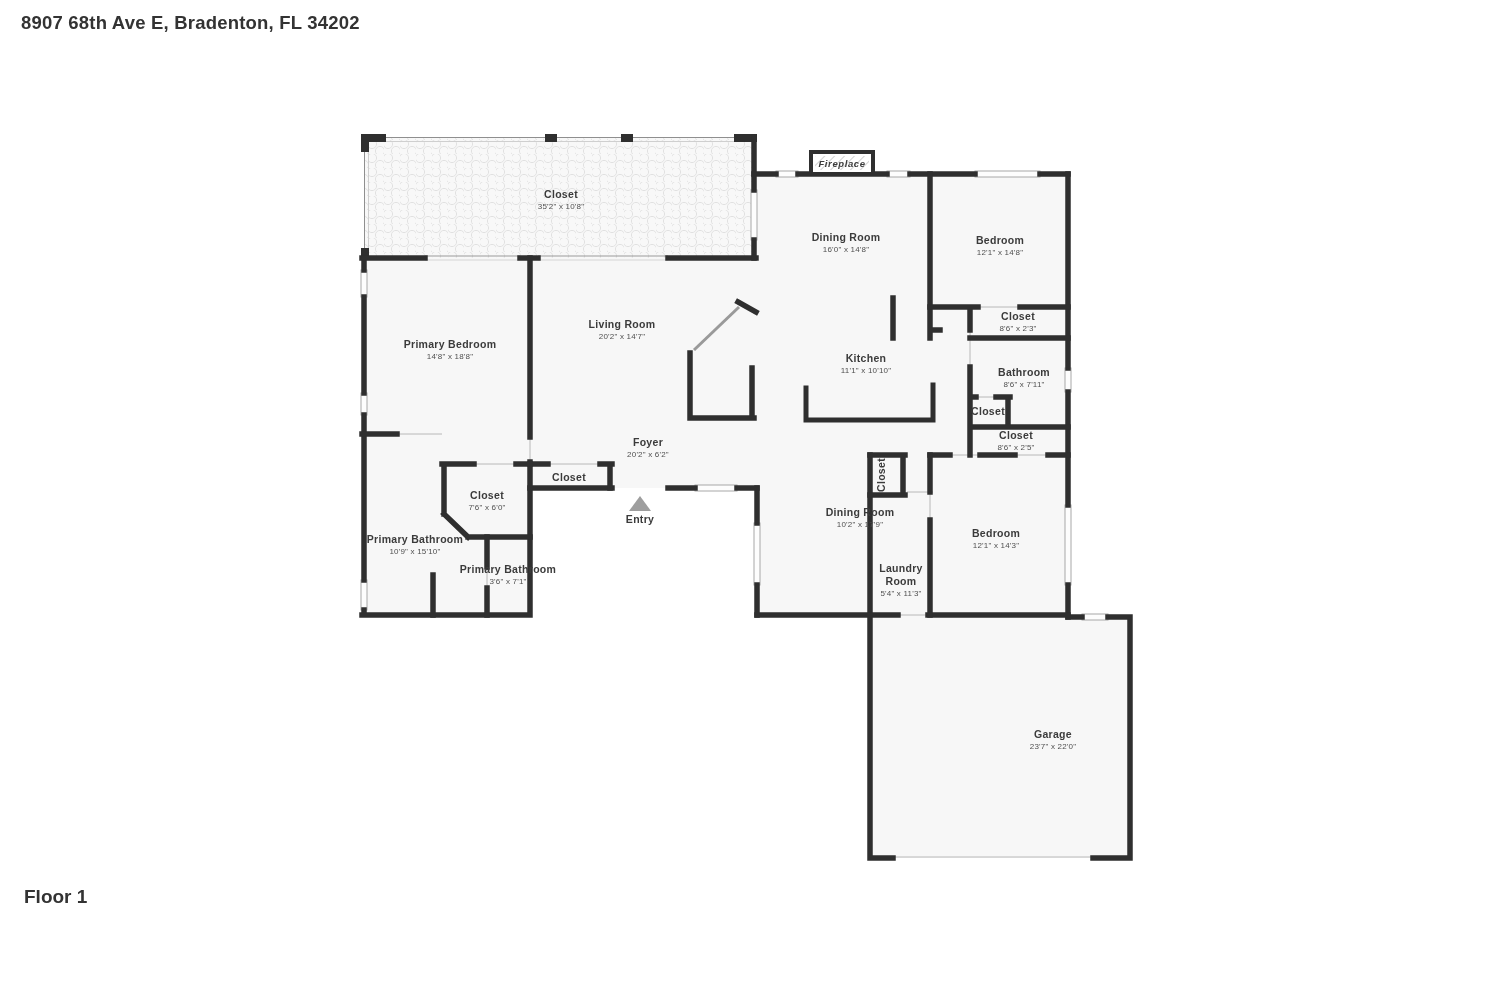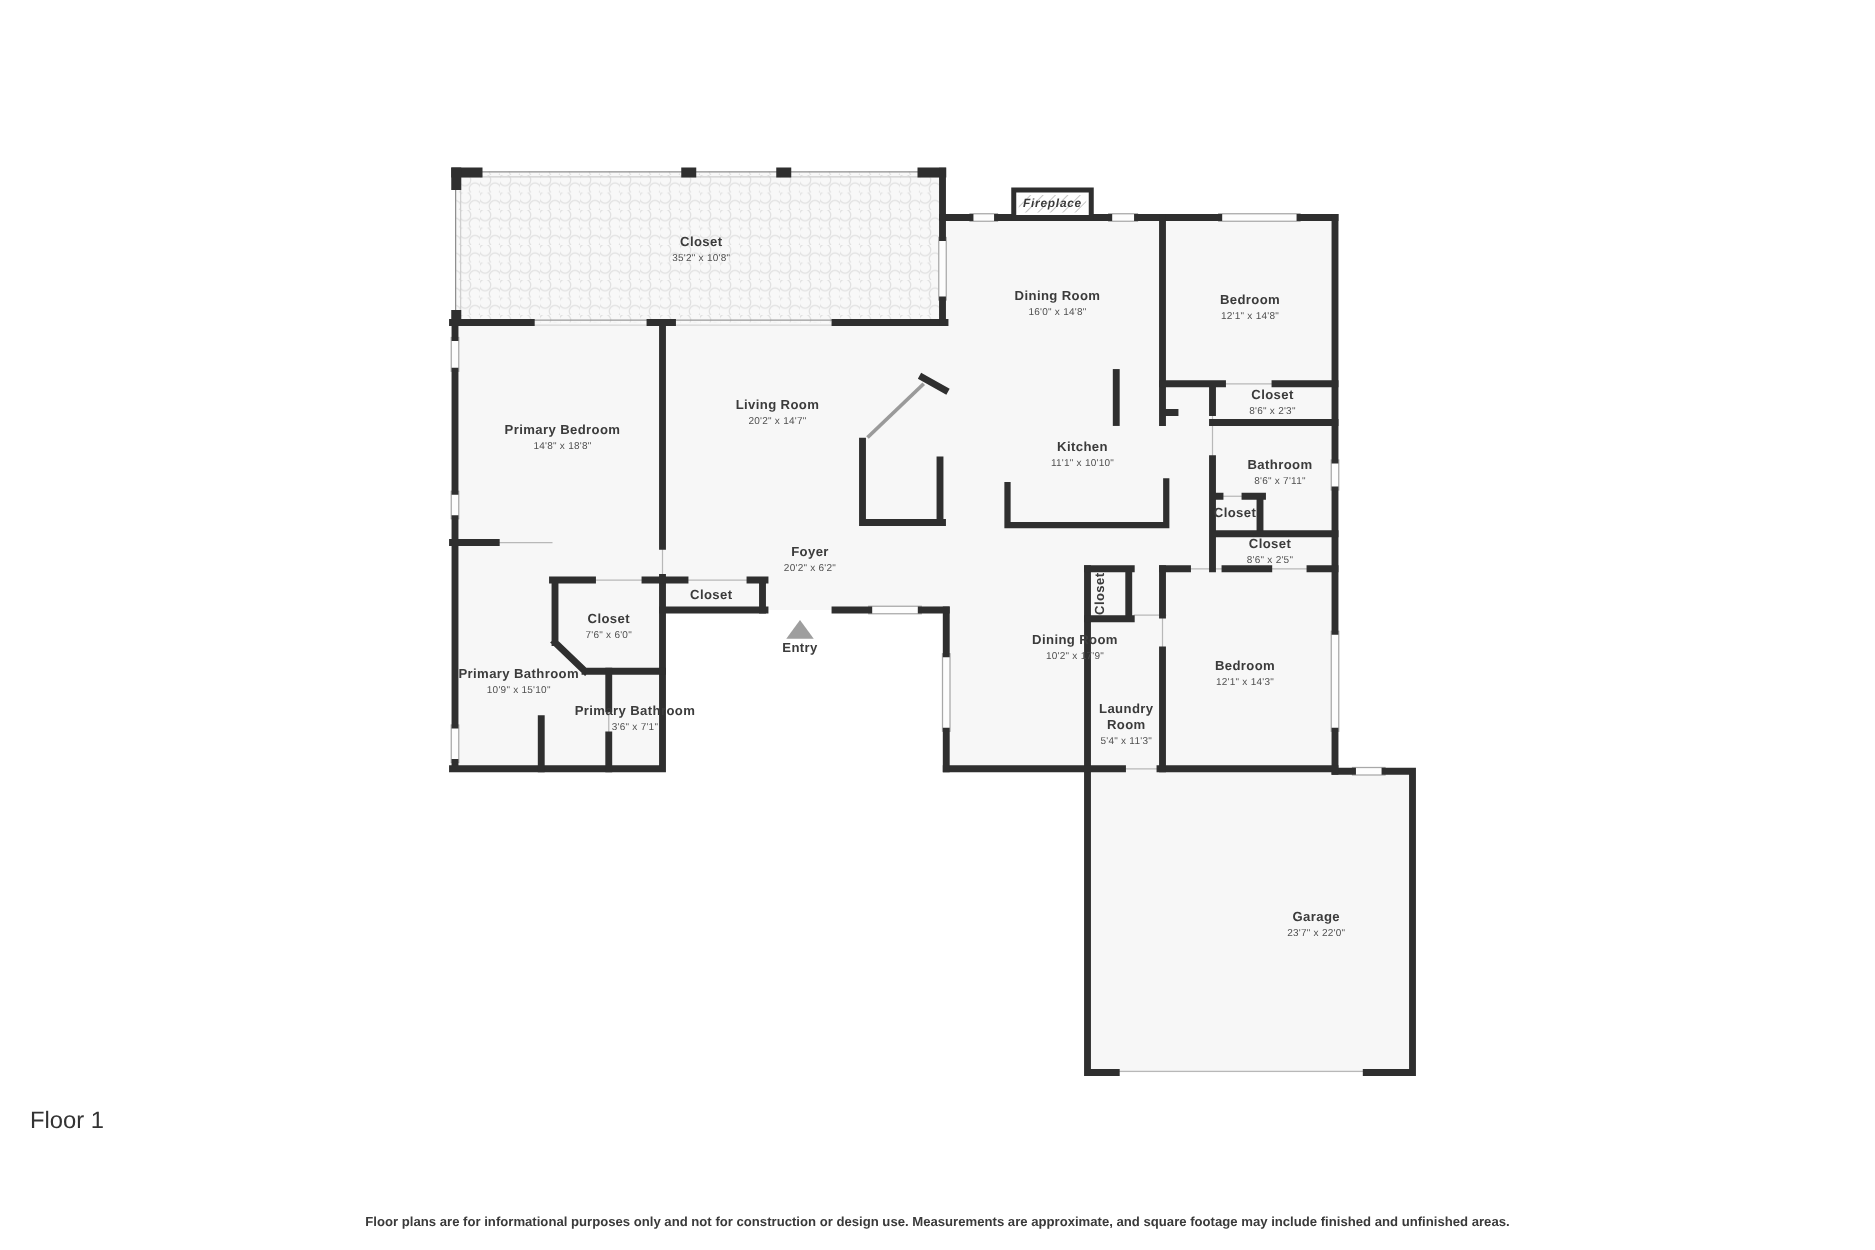--- a/index.html
+++ b/index.html
@@ -5,21 +5,21 @@
   html,body{margin:0;padding:0;background:#ffffff;}
   .page{
     position:relative;width:1500px;height:1000px;background:#ffffff;overflow:hidden;
     font-family:"Liberation Sans",sans-serif;
   }
   .page-title{
     position:absolute;left:21px;top:12px;font-size:18.5px;font-weight:bold;color:#333;
     letter-spacing:.2px;
   }
   .floor-label{
-    position:absolute;left:24px;top:886px;font-size:19px;font-weight:normal;color:#333;
+    position:absolute;left:24px;top:886px;font-size:19px;font-weight:bold;color:#333;
   }
   .disclaimer{
     position:absolute;left:0;top:972px;width:100%;text-align:center;
     font-size:10.5px;font-weight:bold;color:#3a3a3a;
   }
   .plan-svg{position:absolute;left:0;top:0;width:1500px;height:1000px;}
   .room-label{
     position:absolute;transform:translate(-50%,-50%);text-align:center;
     color:#3b3b3b;white-space:nowrap;pointer-events:none;
   }
@@ -27,20 +27,21 @@
   .room-label .room-dims{display:block;font-size:8px;font-weight:normal;color:#4f4f4f;letter-spacing:.2px;line-height:11px;}
   .room-label--rotated{transform:translate(-50%,-50%) rotate(-90deg);}
   .room-label--wrap{white-space:normal;width:62px;}
   .room-label--small .room-name{font-size:9.5px;letter-spacing:.6px;font-style:italic;}
 </style>
 </head>
 <body>
 
 <div class="page">
 
+  <div class="page-title">8907 68th Ave E, Bradenton, FL 34202</div>
 
   <svg class="plan-svg" viewBox="0 0 1500 1000" xmlns="http://www.w3.org/2000/svg">
     <defs>
       <pattern id="lanaiPattern" width="16" height="14" patternUnits="userSpaceOnUse">
         <circle cx="4" cy="4" r="4.6" fill="none" stroke="#e1e1e1" stroke-width="1"></circle>
         <circle cx="12" cy="11" r="4.6" fill="none" stroke="#e1e1e1" stroke-width="1"></circle>
       </pattern>
       <pattern id="hatchPattern" width="7" height="7" patternUnits="userSpaceOnUse" patternTransform="rotate(45)">
         <line x1="0" y1="0" x2="0" y2="7" stroke="#bdbdbd" stroke-width="1.4"></line>
       </pattern>
@@ -234,15 +235,14 @@
     <span class="room-dims">23'7" x 22'0"</span>
   </div>
   <div class="room-label room-label--small" style="left:842px;top:163px">
     <span class="room-name">Fireplace</span>
   </div>
   <div class="room-label" style="left:640px;top:519px">
     <span class="room-name">Entry</span>
   </div>
 
   <div class="floor-label">Floor 1</div>
-  <div class="disclaimer">Floor plans are for informational purposes only and not for construction or design use. Measurements are approximate, and square footage may include finished and unfinished areas.</div>
 
 </div>
 
 </body></html>

